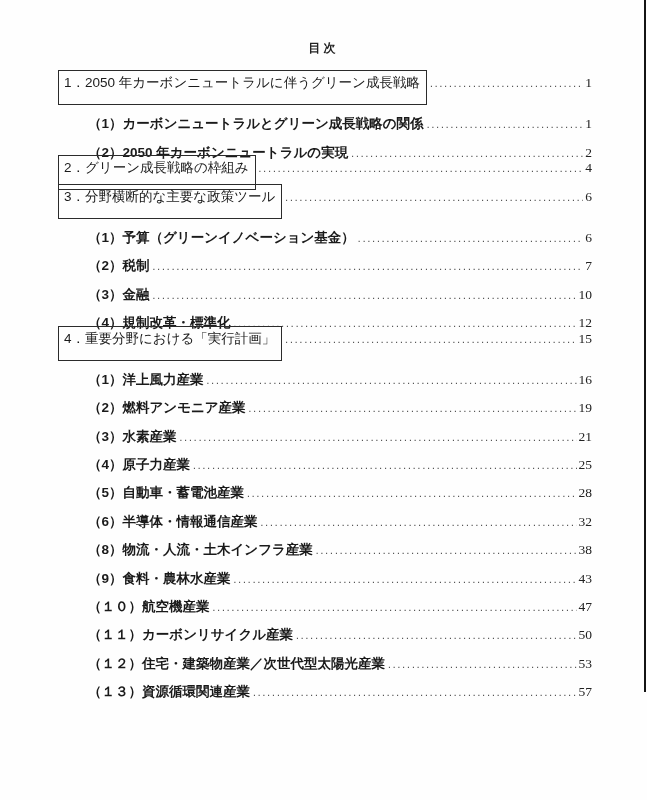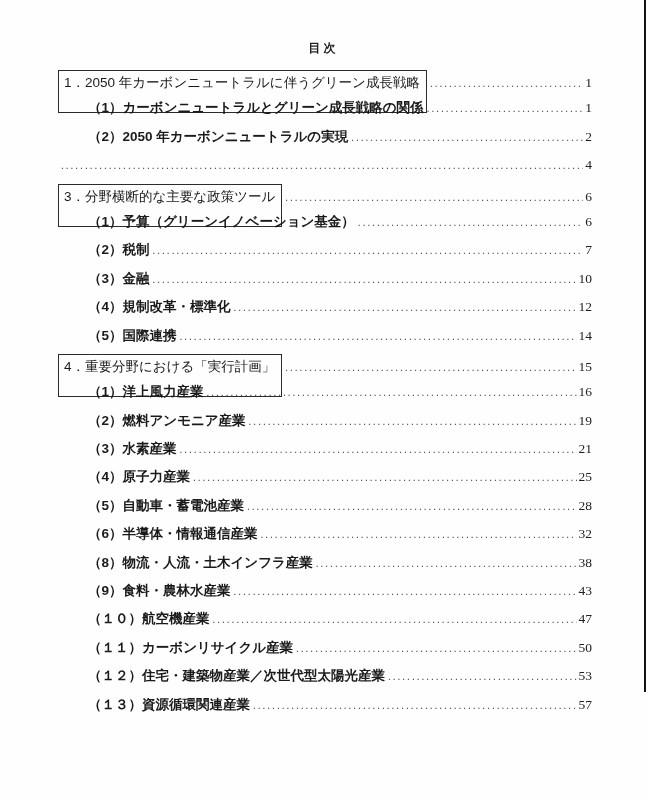--- a/index.html
+++ b/index.html
@@ -44,28 +44,29 @@
     align-items: baseline;
     height: 28.4px;
     font-size: 13.5px;
     line-height: 20px;
   }
   .toc-row.lvl2 {
     padding-left: 30px;
   }
   .toc-row.lvl2 .label {
     font-weight: bold;
+    margin-top: 16px;
   }
   .label {
     white-space: nowrap;
     color: #1a1a1a;
   }
   .label.boxed {
     border: 1.4px solid #2b2b2b;
-    padding: 2px 6px 19px 5px;
+    padding: 2px 6px 11px 5px;
   }
   .dots {
     flex: 1 1 auto;
     overflow: hidden;
     white-space: nowrap;
     margin: 0 2px 0 3px;
     font-size: 10px;
     letter-spacing: 2px;
     color: #3a3a3a;
   }
@@ -95,20 +96,21 @@
         <span class="label">（1）カーボンニュートラルとグリーン成長戦略の関係</span>
         <span class="dots"></span>
         <span class="pagenum">1</span>
       </div>
       <div class="toc-row lvl2">
         <span class="label">（2）2050 年カーボンニュートラルの実現</span>
         <span class="dots"></span>
         <span class="pagenum">2</span>
       </div>
       <div class="toc-row lvl1">
+        <span class="label boxed">2．グリーン成長戦略の枠組み</span>
         <span class="dots"></span>
         <span class="pagenum">4</span>
       </div>
       <div class="toc-row lvl1">
         <span class="label boxed">3．分野横断的な主要な政策ツール</span>
         <span class="dots"></span>
         <span class="pagenum">6</span>
       </div>
       <div class="toc-row lvl2">
         <span class="label">（1）予算（グリーンイノベーション基金）</span>
@@ -122,25 +124,20 @@
       </div>
       <div class="toc-row lvl2">
         <span class="label">（3）金融</span>
         <span class="dots"></span>
         <span class="pagenum">10</span>
       </div>
       <div class="toc-row lvl2">
         <span class="label">（4）規制改革・標準化</span>
         <span class="dots"></span>
         <span class="pagenum">12</span>
-      </div>
-      <div class="toc-row lvl2">
-        <span class="label">（5）国際連携</span>
-        <span class="dots"></span>
-        <span class="pagenum">14</span>
       </div>
       <div class="toc-row lvl1">
         <span class="label boxed">4．重要分野における「実行計画」</span>
         <span class="dots"></span>
         <span class="pagenum">15</span>
       </div>
       <div class="toc-row lvl2">
         <span class="label">（1）洋上風力産業</span>
         <span class="dots"></span>
         <span class="pagenum">16</span>

